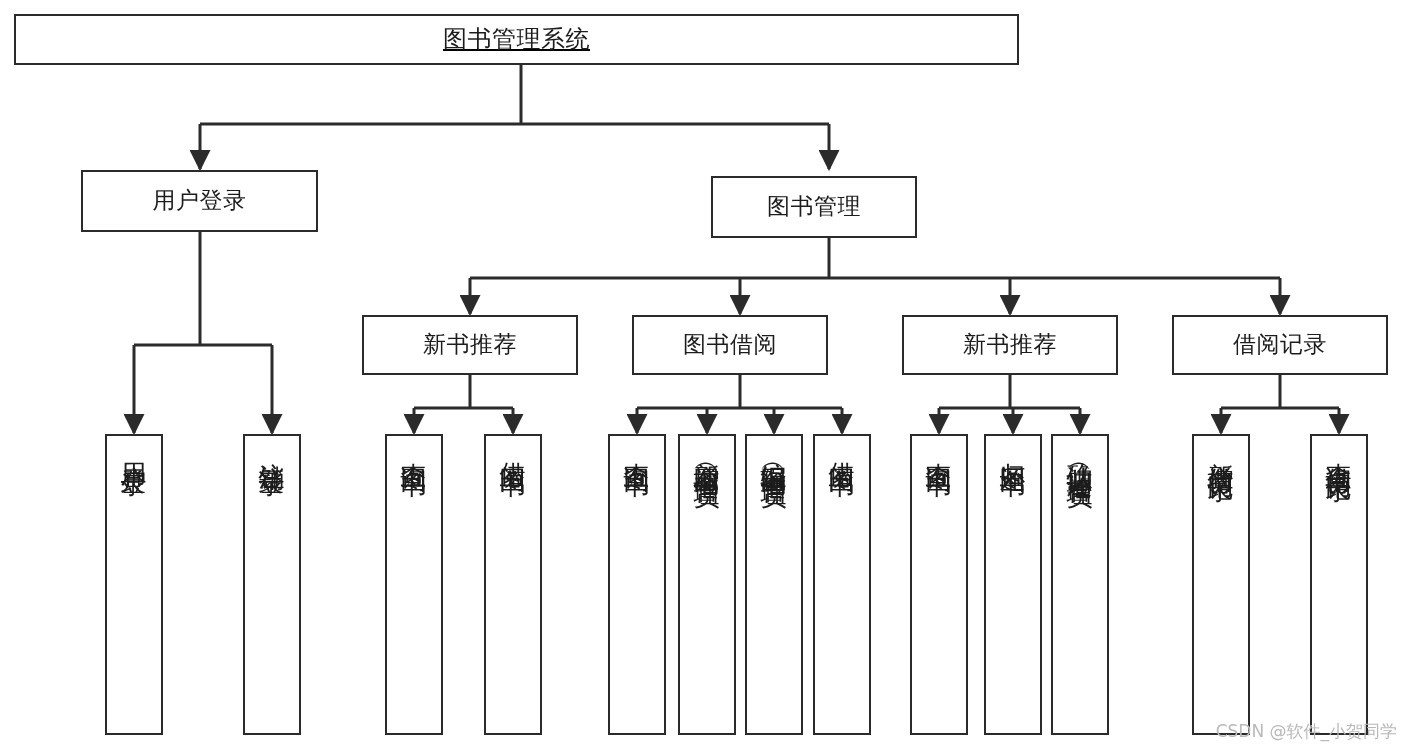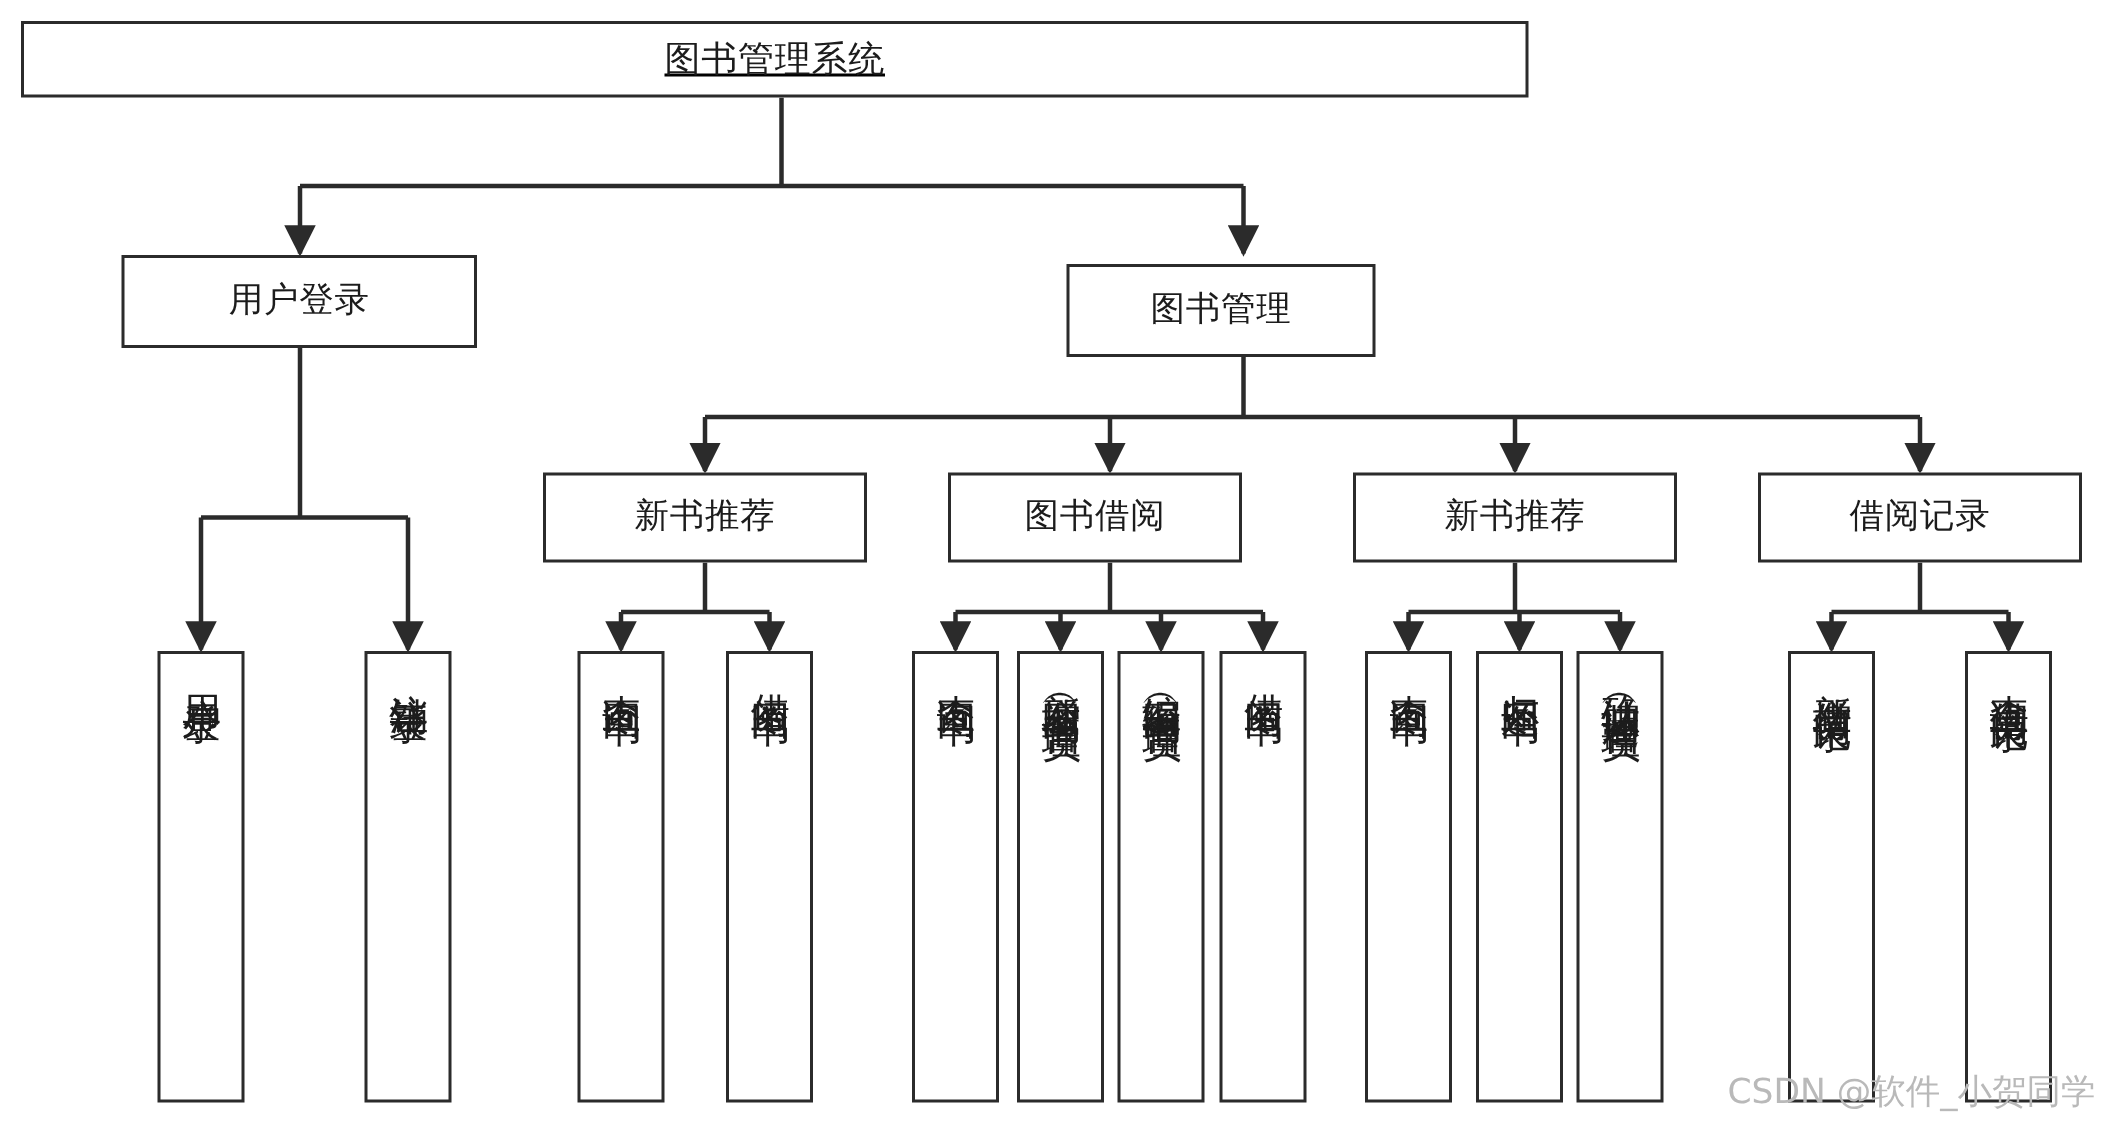--- a/index.html
+++ b/index.html
@@ -54,21 +54,21 @@
     writing-mode:vertical-rl;
     text-orientation:upright;
     font-size:26px;
     letter-spacing:3px;
     line-height:1;
   }
   .watermark{
     position:absolute;
     right:8px;
     bottom:4px;
-    font-size:23px;
+    font-size:17px;
     color:#b9b9b9;
     z-index:5;
     white-space:nowrap;
     font-family:"DejaVu Sans","Liberation Sans",sans-serif;
   }
 </style>
 </head>
 <body>
 
 <div id="diagram">

